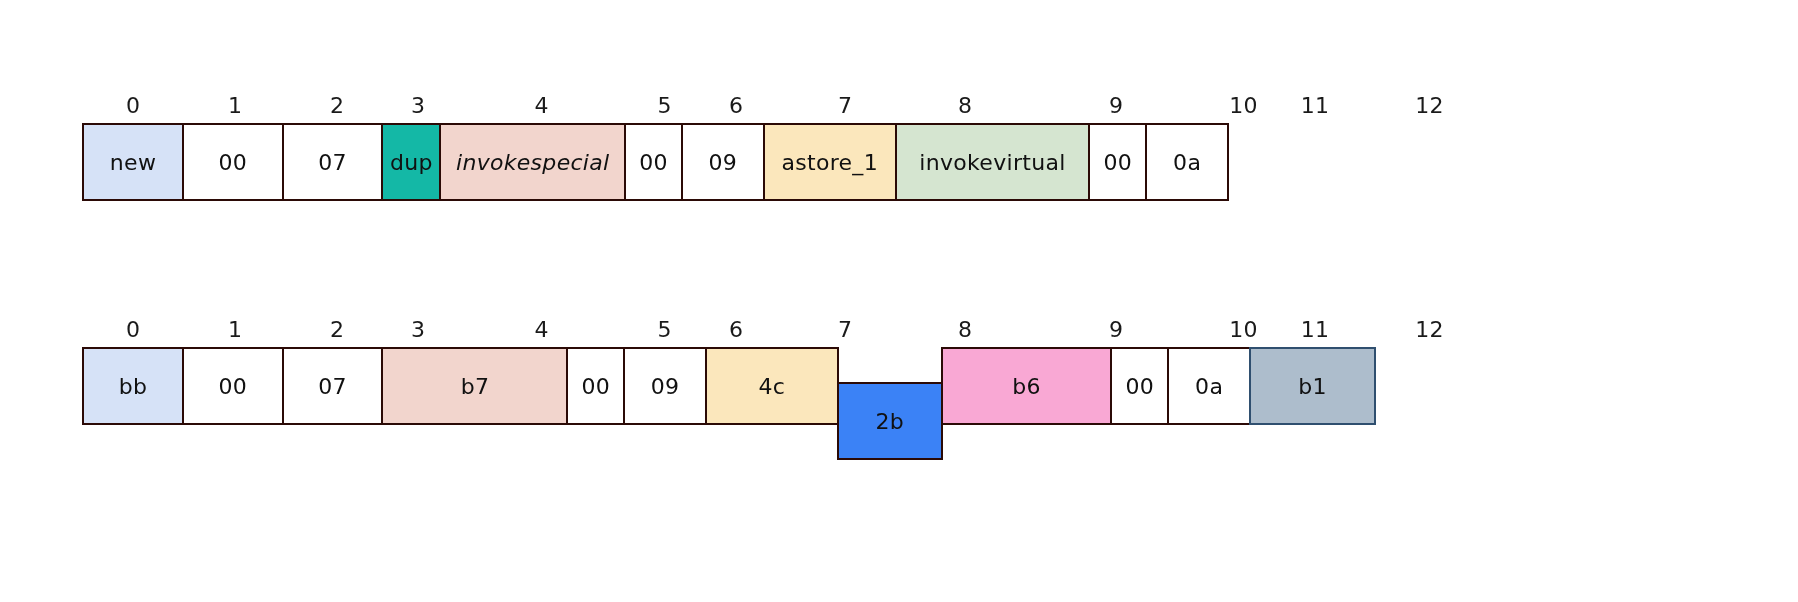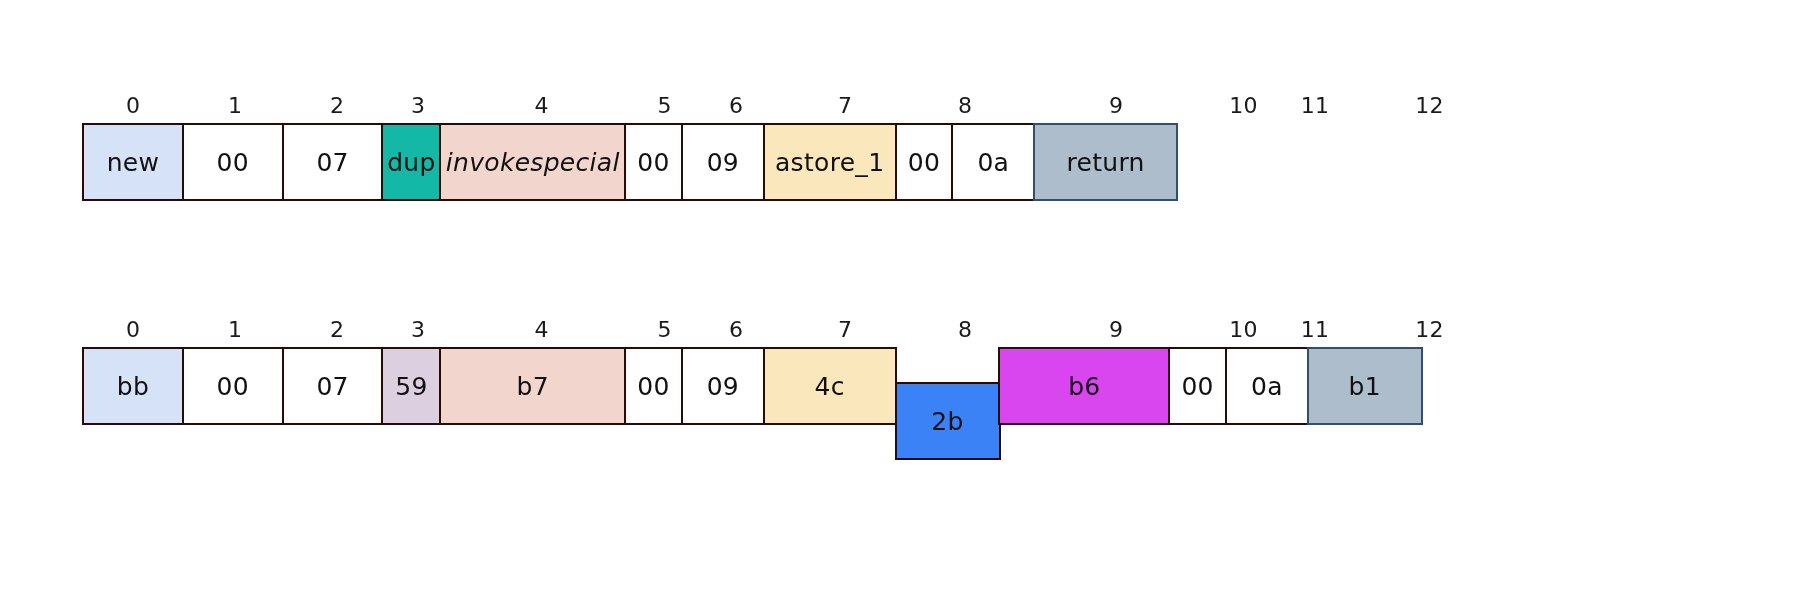--- a/index.html
+++ b/index.html
@@ -51,21 +51,21 @@
     display: flex;
     margin-top: 6px;
   }
 
   .byte-cell {
     box-sizing: border-box;
     height: 78px;
     display: flex;
     align-items: center;
     justify-content: center;
-    font-size: 25px;
+    font-size: 22px;
     color: #111111;
     border: 2.2px solid #2b0a06;
     margin-left: -2.2px;
     background: #ffffff;
     white-space: nowrap;
     letter-spacing: 0.3px;
   }
   .byte-cell:first-child { margin-left: 0; }
 
   .byte-cell.accent-edge {
@@ -97,23 +97,23 @@
       </div>
     <div class="cells-row">
         <div class="byte-cell" style="width: 102px; background: rgb(214, 226, 247); border-color: rgb(43, 10, 6);">new</div>
         <div class="byte-cell" style="width: 102px; background: rgb(255, 255, 255); border-color: rgb(43, 10, 6);">00</div>
         <div class="byte-cell" style="width: 102px; background: rgb(255, 255, 255); border-color: rgb(43, 10, 6);">07</div>
         <div class="byte-cell" style="width: 60px; background: #14b8a6; border-color: rgb(43, 10, 6);">dup</div>
         <div class="byte-cell" style="width: 187px; background: rgb(242, 213, 205); border-color: rgb(43, 10, 6); font-style: italic;">invokespecial</div>
         <div class="byte-cell" style="width: 59px; background: rgb(255, 255, 255); border-color: rgb(43, 10, 6);">00</div>
         <div class="byte-cell" style="width: 84px; background: rgb(255, 255, 255); border-color: rgb(43, 10, 6);">09</div>
         <div class="byte-cell" style="width: 134px; background: rgb(251, 231, 188); border-color: rgb(43, 10, 6);">astore_1</div>
+        <div class="byte-cell" style="width: 196px; background: rgb(213, 229, 208); border-color: rgb(43, 10, 6);">invokevirtual</div>
         <div class="byte-cell" style="width: 59px; background: rgb(255, 255, 255); border-color: rgb(43, 10, 6);">00</div>
         <div class="byte-cell" style="width: 84px; background: rgb(255, 255, 255); border-color: rgb(43, 10, 6);">0a</div>
-        <div class="byte-cell accent-edge" style="width: 145px; background: rgb(173, 189, 204); border-color: rgb(47, 79, 111);">return</div>
       </div>
   </div>
 
   <div class="table-block row-b">
     <div class="index-row">
         <div class="index-cell" style="width: 102px;">0</div>
         <div class="index-cell" style="width: 102px;">1</div>
         <div class="index-cell" style="width: 102px;">2</div>
         <div class="index-cell" style="width: 60px;">3</div>
         <div class="index-cell" style="width: 187px;">4</div>
@@ -123,26 +123,25 @@
         <div class="index-cell" style="width: 106px;">8</div>
         <div class="index-cell" style="width: 196px;">9</div>
         <div class="index-cell" style="width: 59px;">10</div>
         <div class="index-cell" style="width: 84px;">11</div>
         <div class="index-cell" style="width: 145px;">12</div>
       </div>
     <div class="cells-row">
         <div class="byte-cell" style="width: 102px; background: rgb(214, 226, 247); border-color: rgb(43, 10, 6);">bb</div>
         <div class="byte-cell" style="width: 102px; background: rgb(255, 255, 255); border-color: rgb(43, 10, 6);">00</div>
         <div class="byte-cell" style="width: 102px; background: rgb(255, 255, 255); border-color: rgb(43, 10, 6);">07</div>
-        <div class="byte-cell" style="width: 60px; background: rgb(220, 207, 224); border-color: rgb(43, 10, 6);">59</div>
         <div class="byte-cell" style="width: 187px; background: rgb(242, 213, 205); border-color: rgb(43, 10, 6);">b7</div>
         <div class="byte-cell" style="width: 59px; background: rgb(255, 255, 255); border-color: rgb(43, 10, 6);">00</div>
         <div class="byte-cell" style="width: 84px; background: rgb(255, 255, 255); border-color: rgb(43, 10, 6);">09</div>
         <div class="byte-cell" style="width: 134px; background: rgb(251, 231, 188); border-color: rgb(43, 10, 6);">4c</div>
         <div class="byte-cell" style="width: 106px; background: #3b82f6; border-color: rgb(43, 10, 6); margin-top: 35px;">2b</div>
-        <div class="byte-cell" style="width: 172px; background: #d946ef; border-color: rgb(43, 10, 6);">b6</div>
+        <div class="byte-cell" style="width: 172px; background: #f9a8d4; border-color: rgb(43, 10, 6);">b6</div>
         <div class="byte-cell" style="width: 59px; background: rgb(255, 255, 255); border-color: rgb(43, 10, 6);">00</div>
         <div class="byte-cell" style="width: 84px; background: rgb(255, 255, 255); border-color: rgb(43, 10, 6);">0a</div>
-        <div class="byte-cell accent-edge" style="width: 116px; background: rgb(173, 189, 204); border-color: rgb(47, 79, 111);">b1</div>
+        <div class="byte-cell accent-edge" style="width: 127px; background: rgb(173, 189, 204); border-color: rgb(47, 79, 111);">b1</div>
       </div>
   </div>
 
 </div>
 
 </body></html>

